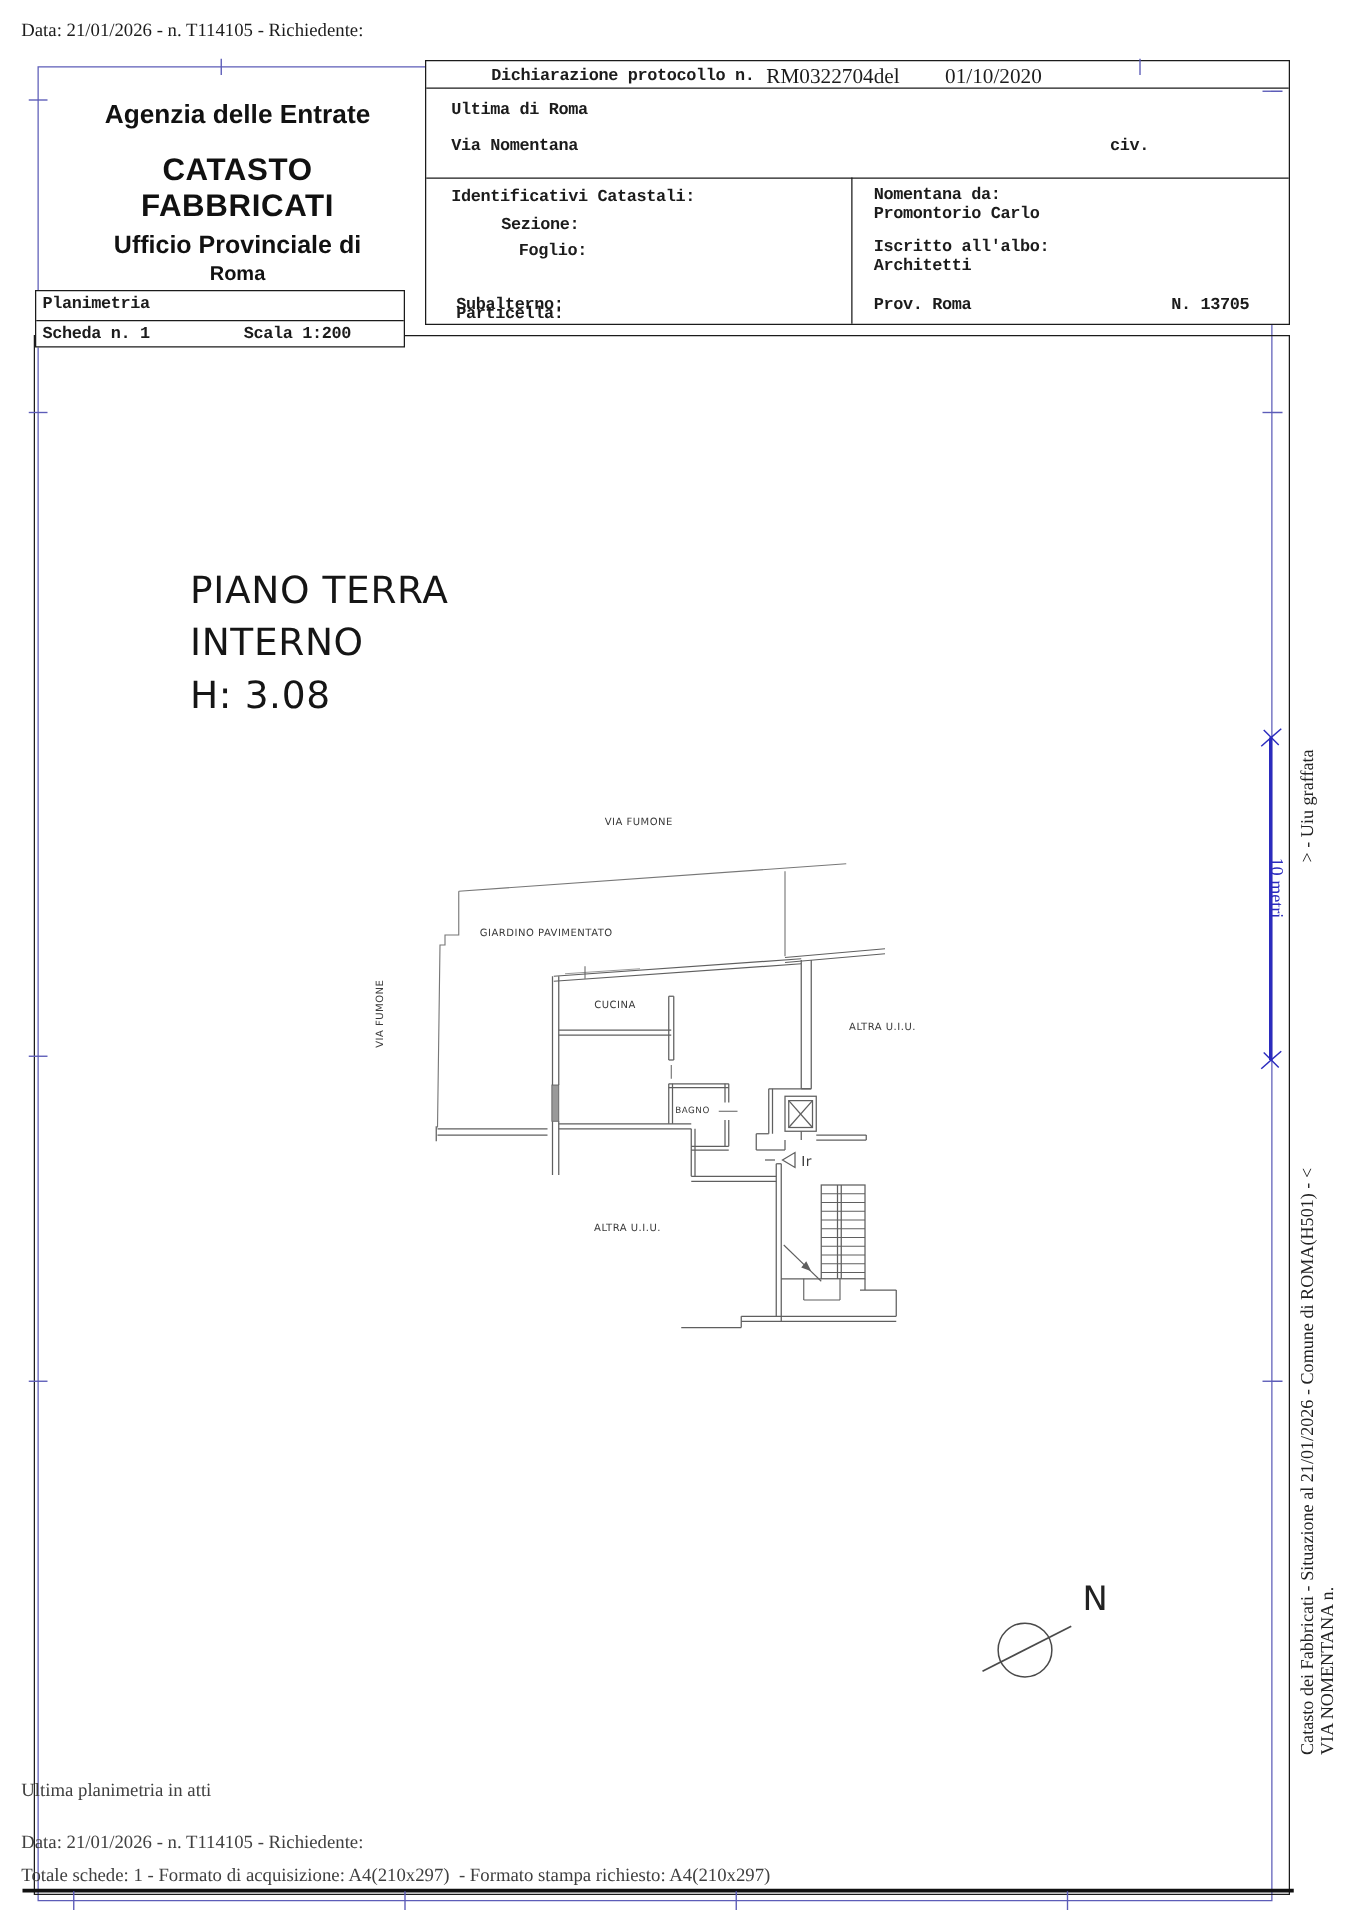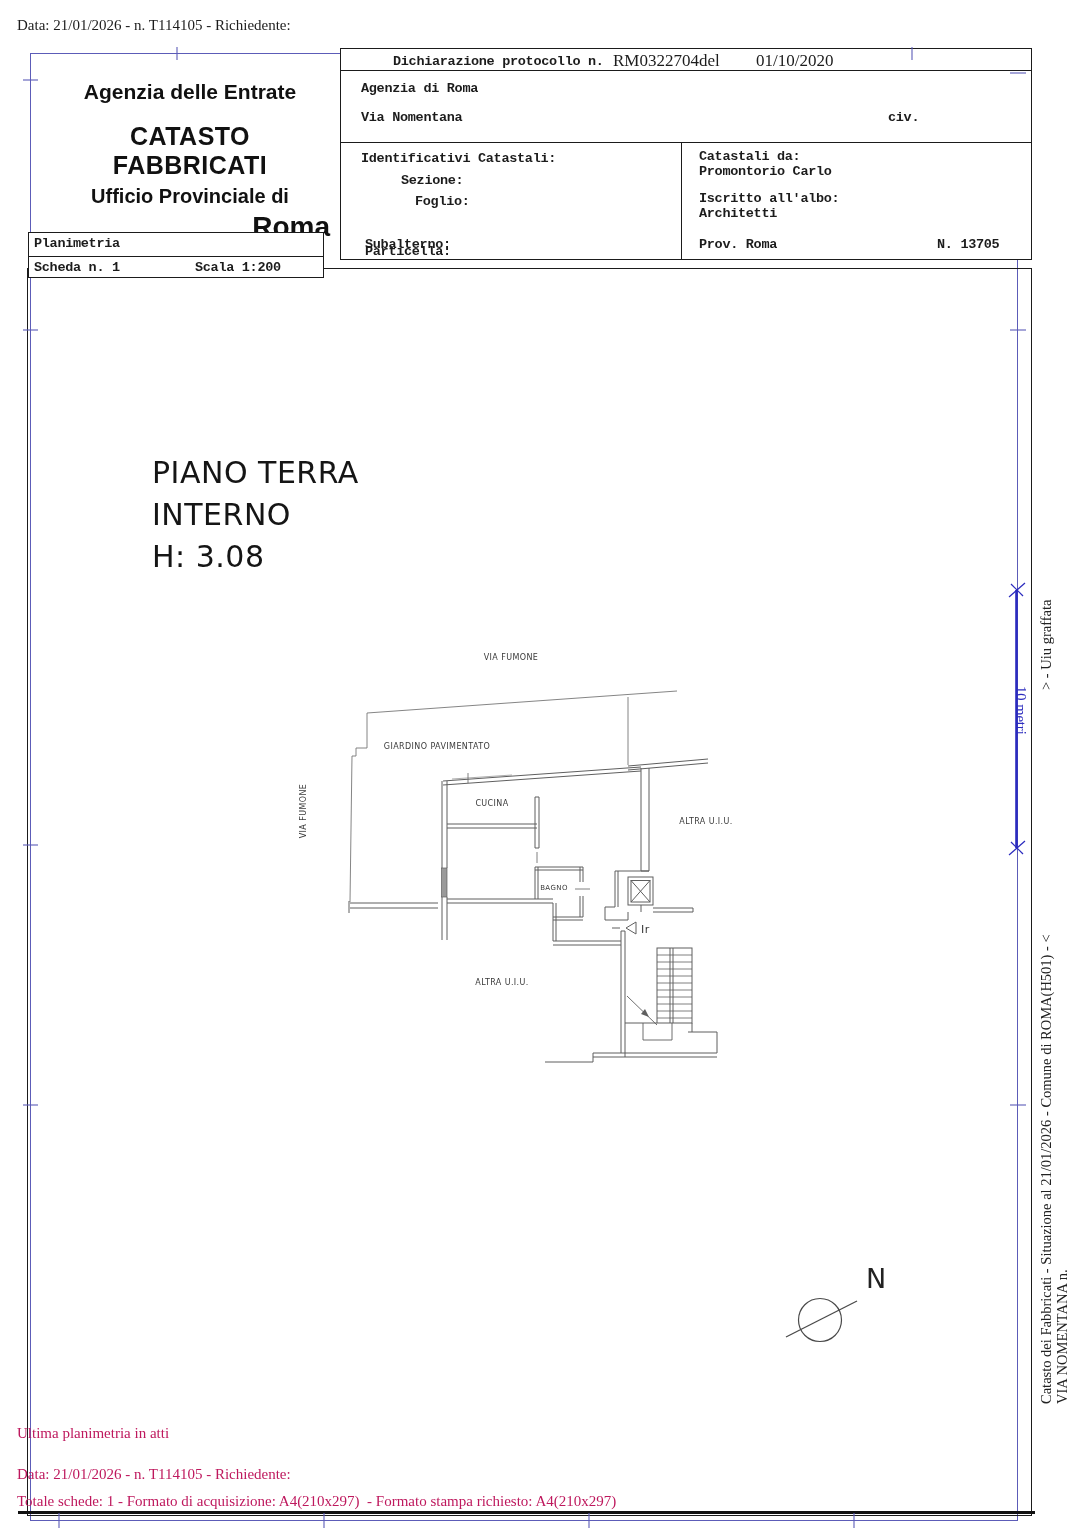--- a/index.html
+++ b/index.html
@@ -8,27 +8,27 @@
   .serif{font-family:"Liberation Serif",serif;}
   .mono{font-family:"Liberation Mono","DejaVu Sans Mono",monospace;font-weight:bold;font-size:13.5px;letter-spacing:-0.3px;white-space:pre;}
   .blue-frame{border:1.2px solid #5c5cb8;}
   .black-box{border:1.5px solid #1b1b1b;background:#fff;}
   .hline{background:#1b1b1b;height:1.3px;}
   .vline{background:#1b1b1b;width:1.3px;}
   .agency{text-align:center;font-family:"Liberation Sans","DejaVu Sans",sans-serif;font-weight:bold;color:#111;}
   .agency .l1{font-size:21px;margin-bottom:18px;}
   .agency .l2{font-size:25px;margin-bottom:5px;letter-spacing:0.5px;}
   .agency .l3{font-size:20px;margin-bottom:3px;}
-  .agency .l4{font-size:28px;text-align:right;}
+  .agency .l4{font-size:16px;}
   .floor-title{font-family:"DejaVu Sans","Liberation Sans",sans-serif;font-size:30px;line-height:42px;color:#151515;letter-spacing:0.5px;font-weight:400;}
   .rot-ccw{transform:rotate(-90deg);transform-origin:0 0;white-space:nowrap;}
   .rot-cw{transform:rotate(90deg);transform-origin:0 0;white-space:nowrap;}
   .margin-text{font-family:"Liberation Serif",serif;font-size:14.5px;color:#222;}
   .scale-text{font-family:"Liberation Serif",serif;font-size:14.5px;color:#2b2bbe;}
-  .footer-line{font-family:"Liberation Serif",serif;font-size:15px;color:#be185d;white-space:pre;}
+  .footer-line{font-family:"Liberation Serif",serif;font-size:15px;color:#404040;white-space:pre;}
   svg text{font-family:"DejaVu Sans","Liberation Sans",sans-serif;}
 </style>
 </head>
 <body>
 
 <div class="abs serif" style="left:17px;top:17px;font-size:15px;">Data: 21/01/2026 - n. T114105 - Richiedente:</div>
 
 <div class="abs blue-frame" style="left:30px;top:53px;width:986px;height:1466px;"></div>
 
 <div class="abs" style="left:27px;top:268px;width:1003px;height:1246px;border:1.4px solid #1b1b1b;"></div>
@@ -46,33 +46,33 @@
   <div class="abs hline" style="left:0;top:23px;width:294px;"></div>
   <div class="abs mono" style="left:5px;top:27px;">Scheda n. 1</div>
   <div class="abs mono" style="left:166px;top:27px;">Scala 1:200</div>
 </div>
 
 <div class="abs black-box" style="left:340px;top:48px;width:690px;height:210px;">
   <div class="abs mono" style="left:20px;top:5px;padding-left:32px;">Dichiarazione protocollo n.</div>
   <div class="abs serif" style="left:272px;top:2px;font-size:17px;">RM0322704del</div>
   <div class="abs serif" style="left:415px;top:2px;font-size:17px;">01/10/2020</div>
   <div class="abs hline" style="left:0;top:21px;width:690px;"></div>
-  <div class="abs mono" style="left:20px;top:32px;">Agenzia di Roma</div>
+  <div class="abs mono" style="left:20px;top:32px;">Ultima di Roma</div>
   <div class="abs mono" style="left:20px;top:61px;text-align:right;">Via Nomentana</div>
   <div class="abs mono" style="left:547px;top:61px;">civ.</div>
   <div class="abs hline" style="left:0;top:93px;width:690px;"></div>
   <div class="abs vline" style="left:340px;top:93px;height:117px;"></div>
 
   <div class="abs mono" style="left:20px;top:102px;">Identificativi Catastali:</div>
   <div class="abs mono" style="left:60px;top:124px;">Sezione:</div>
   <div class="abs mono" style="left:74px;top:145px;">Foglio:</div>
   <div class="abs mono" style="left:24px;top:167px;margin-top:28px;">Particella:</div>
   <div class="abs mono" style="left:24px;top:188px;">Subalterno:</div>
 
-  <div class="abs mono" style="left:358px;top:100px;">Catastali da:</div>
+  <div class="abs mono" style="left:358px;top:100px;">Nomentana da:</div>
   <div class="abs mono" style="left:358px;top:115px;">Promontorio Carlo</div>
   <div class="abs mono" style="left:358px;top:142px;">Iscritto all'albo:</div>
   <div class="abs mono" style="left:358px;top:157px;">Architetti</div>
   <div class="abs mono" style="left:358px;top:188px;">Prov. Roma</div>
   <div class="abs mono" style="left:596px;top:188px;text-align:right;">N. 13705</div>
 </div>
 
 <div class="abs floor-title" style="left:152px;top:452px;">
   <div>PIANO TERRA</div>
   <div>INTERNO</div>

